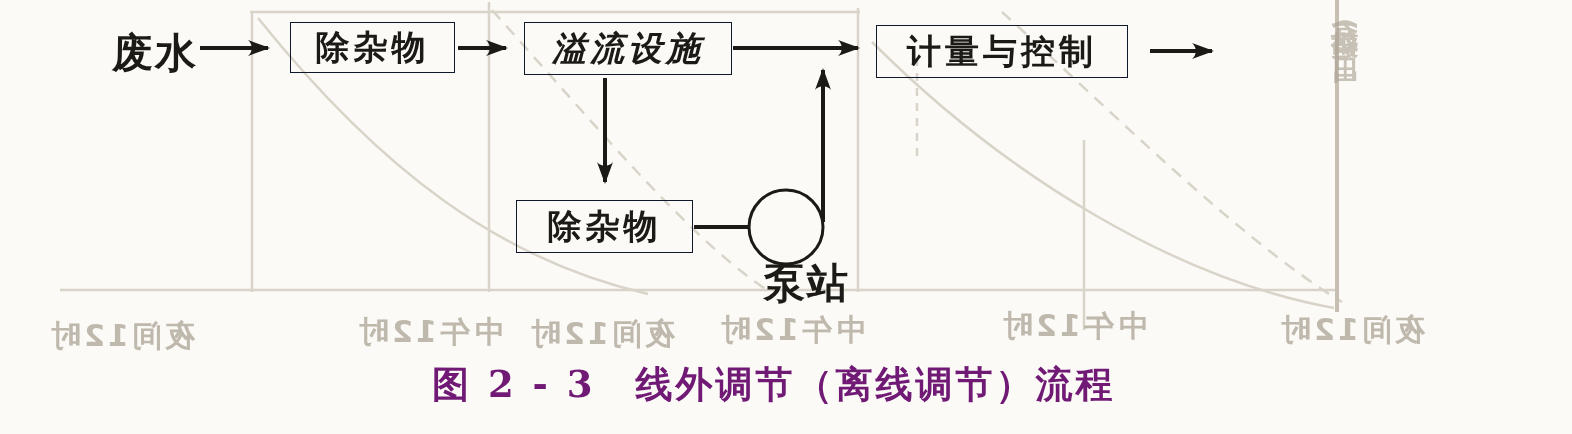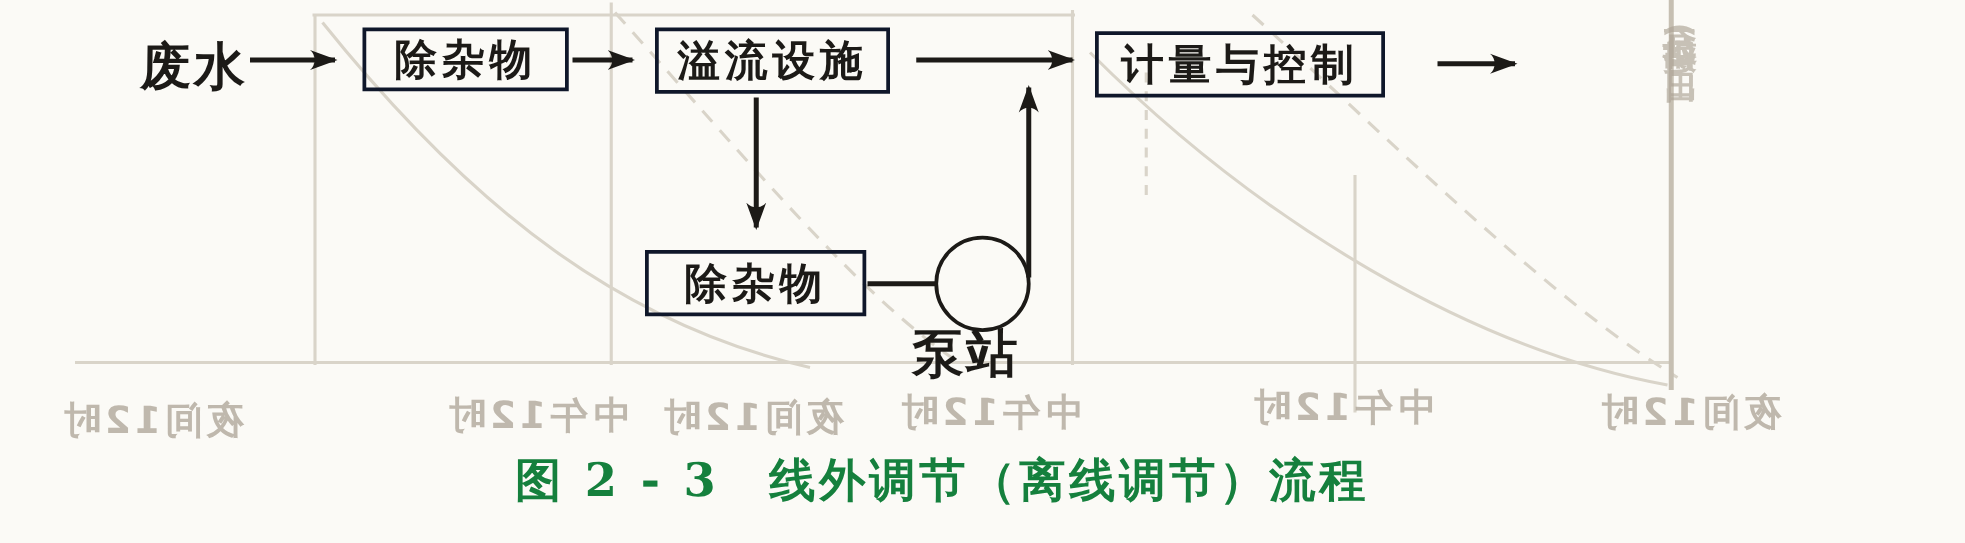--- a/index.html
+++ b/index.html
@@ -7,36 +7,36 @@
     position:relative;
     width:1572px;height:434px;
     background:#fbfaf6;
     overflow:hidden;
     font-family:"DejaVu Sans","Liberation Sans",sans-serif;
     color:#1c1a17;
   }
   .overlay{position:absolute;left:0;top:0;width:1572px;height:434px;}
   .box{
     position:absolute;
-    border:3px solid #0f172a;
+    border:1px solid #0f172a;
     background:transparent;
     display:flex;align-items:center;justify-content:center;
     font-size:34px;font-weight:bold;letter-spacing:4px;
     box-sizing:border-box;
   }
   .flow-label{
     position:absolute;
     font-size:41px;font-weight:bold;letter-spacing:2px;
     white-space:nowrap;
   }
   .caption{
-    position:absolute;left:412px;top:360px;
+    position:absolute;left:432px;top:360px;
     font-family:"DejaVu Serif","Liberation Serif",serif;
     font-size:37px;font-weight:600;letter-spacing:3px;
-    color:#15803d;white-space:nowrap;
+    color:#701a75;white-space:nowrap;
   }
   .ghost-label{
     position:absolute;
     font-size:30px;font-weight:bold;letter-spacing:3px;
     color:#aca395;opacity:.75;
     transform:scaleX(-1);
     white-space:nowrap;
   }
   .ghost-vertical{
     position:absolute;left:1326px;top:2px;height:280px;
@@ -82,27 +82,27 @@
       <line x1="694" y1="227" x2="750" y2="227"></line>
       <line x1="823" y1="222" x2="823" y2="70" marker-end="url(#arrow)"></line>
       <circle cx="786" cy="227" r="37" stroke-width="3"></circle>
     </g>
   </svg>
 
   <div class="flow-label" style="left:112px;top:26px;">废水</div>
 
   <div class="box" style="left:290px;top:22px;width:165px;height:51px;">除杂物</div>
 
-  <div class="box" style="left:524px;top:22px;width:188px;height:53px;">溢流设施</div>
+  <div class="box" style="left:524px;top:22px;width:208px;height:53px;font-style:italic;">溢流设施</div>
 
-  <div class="box" style="left:876px;top:25px;width:232px;height:53px;">计量与控制</div>
+  <div class="box" style="left:876px;top:25px;width:252px;height:53px;">计量与控制</div>
 
   <div class="box" style="left:516px;top:200px;width:177px;height:53px;">除杂物</div>
 
-  <div class="flow-label" style="left:730px;top:256px;width:120px;text-align:left;">泵站</div>
+  <div class="flow-label" style="left:730px;top:256px;width:120px;text-align:right;">泵站</div>
 
 
   <div class="caption">图 2 - 3　线外调节（离线调节）流程</div>
 
   <div class="ghost-label" style="left:48px;top:316px;">夜间12时</div>
   <div class="ghost-label" style="left:356px;top:312px;">中午12时</div>
   <div class="ghost-label" style="left:528px;top:314px;">夜间12时</div>
   <div class="ghost-label" style="left:718px;top:310px;">中午12时</div>
   <div class="ghost-label" style="left:1000px;top:306px;">中午12时</div>
   <div class="ghost-label" style="left:1278px;top:310px;">夜间12时</div>

